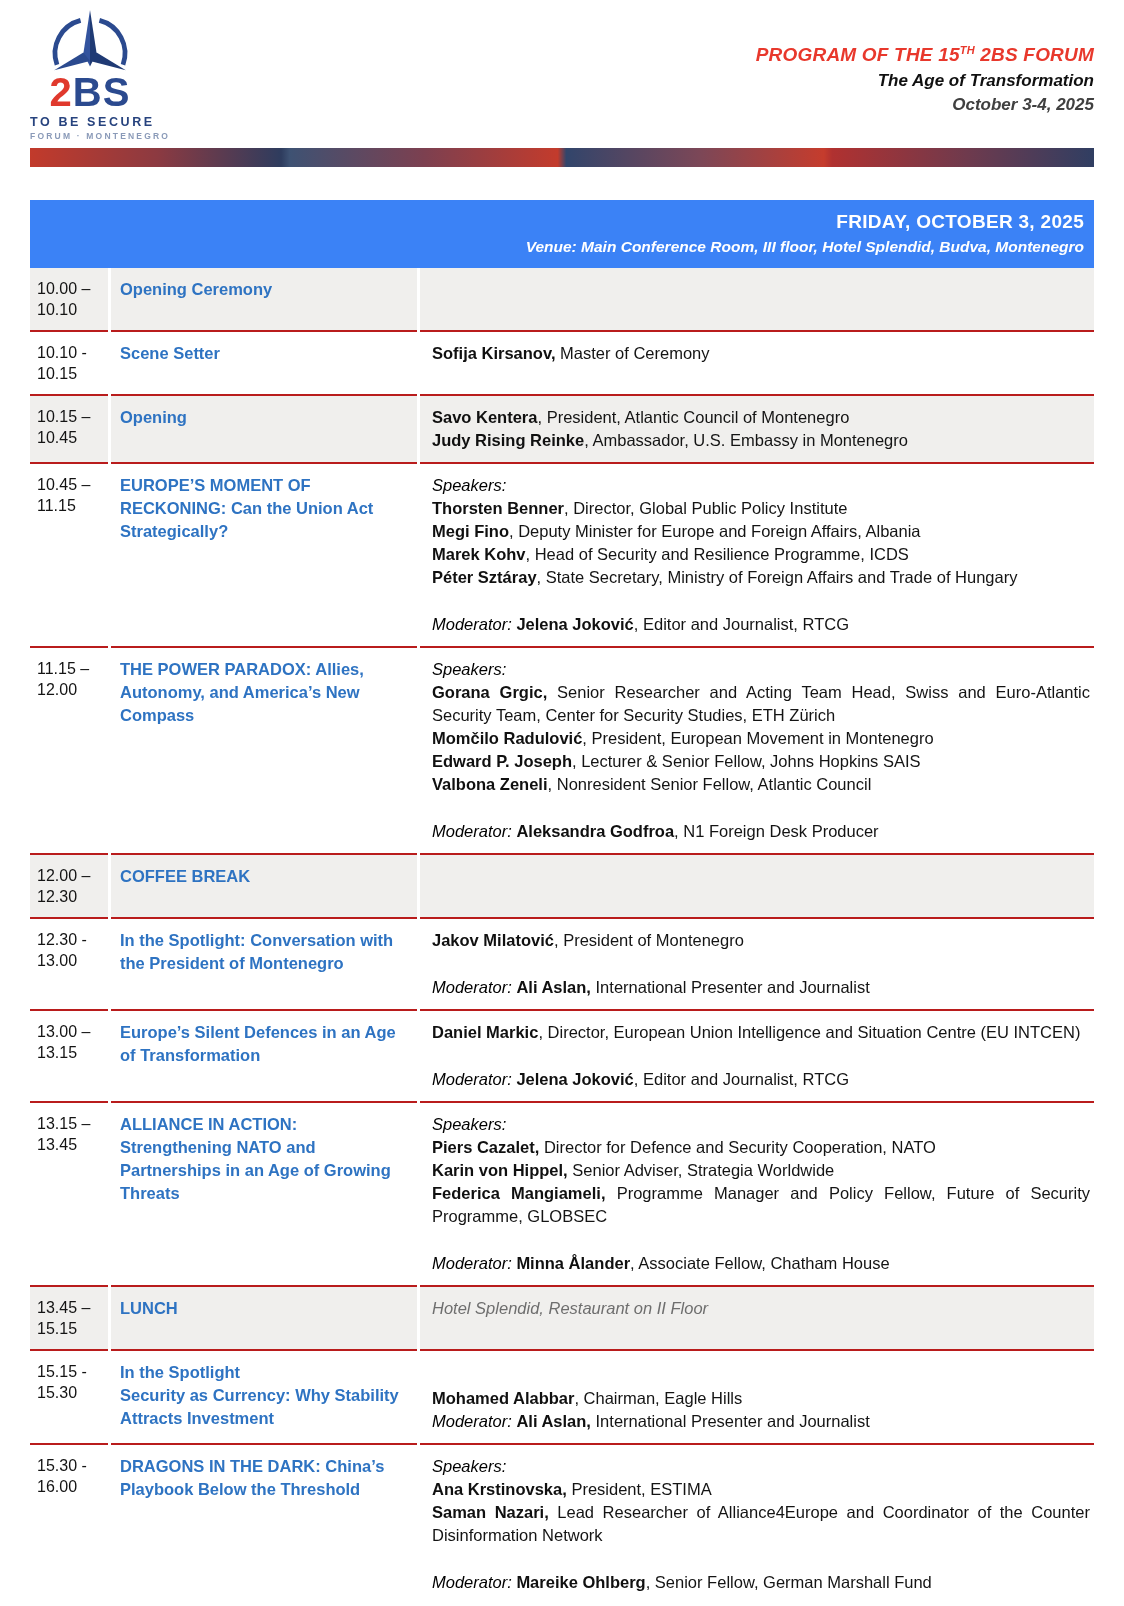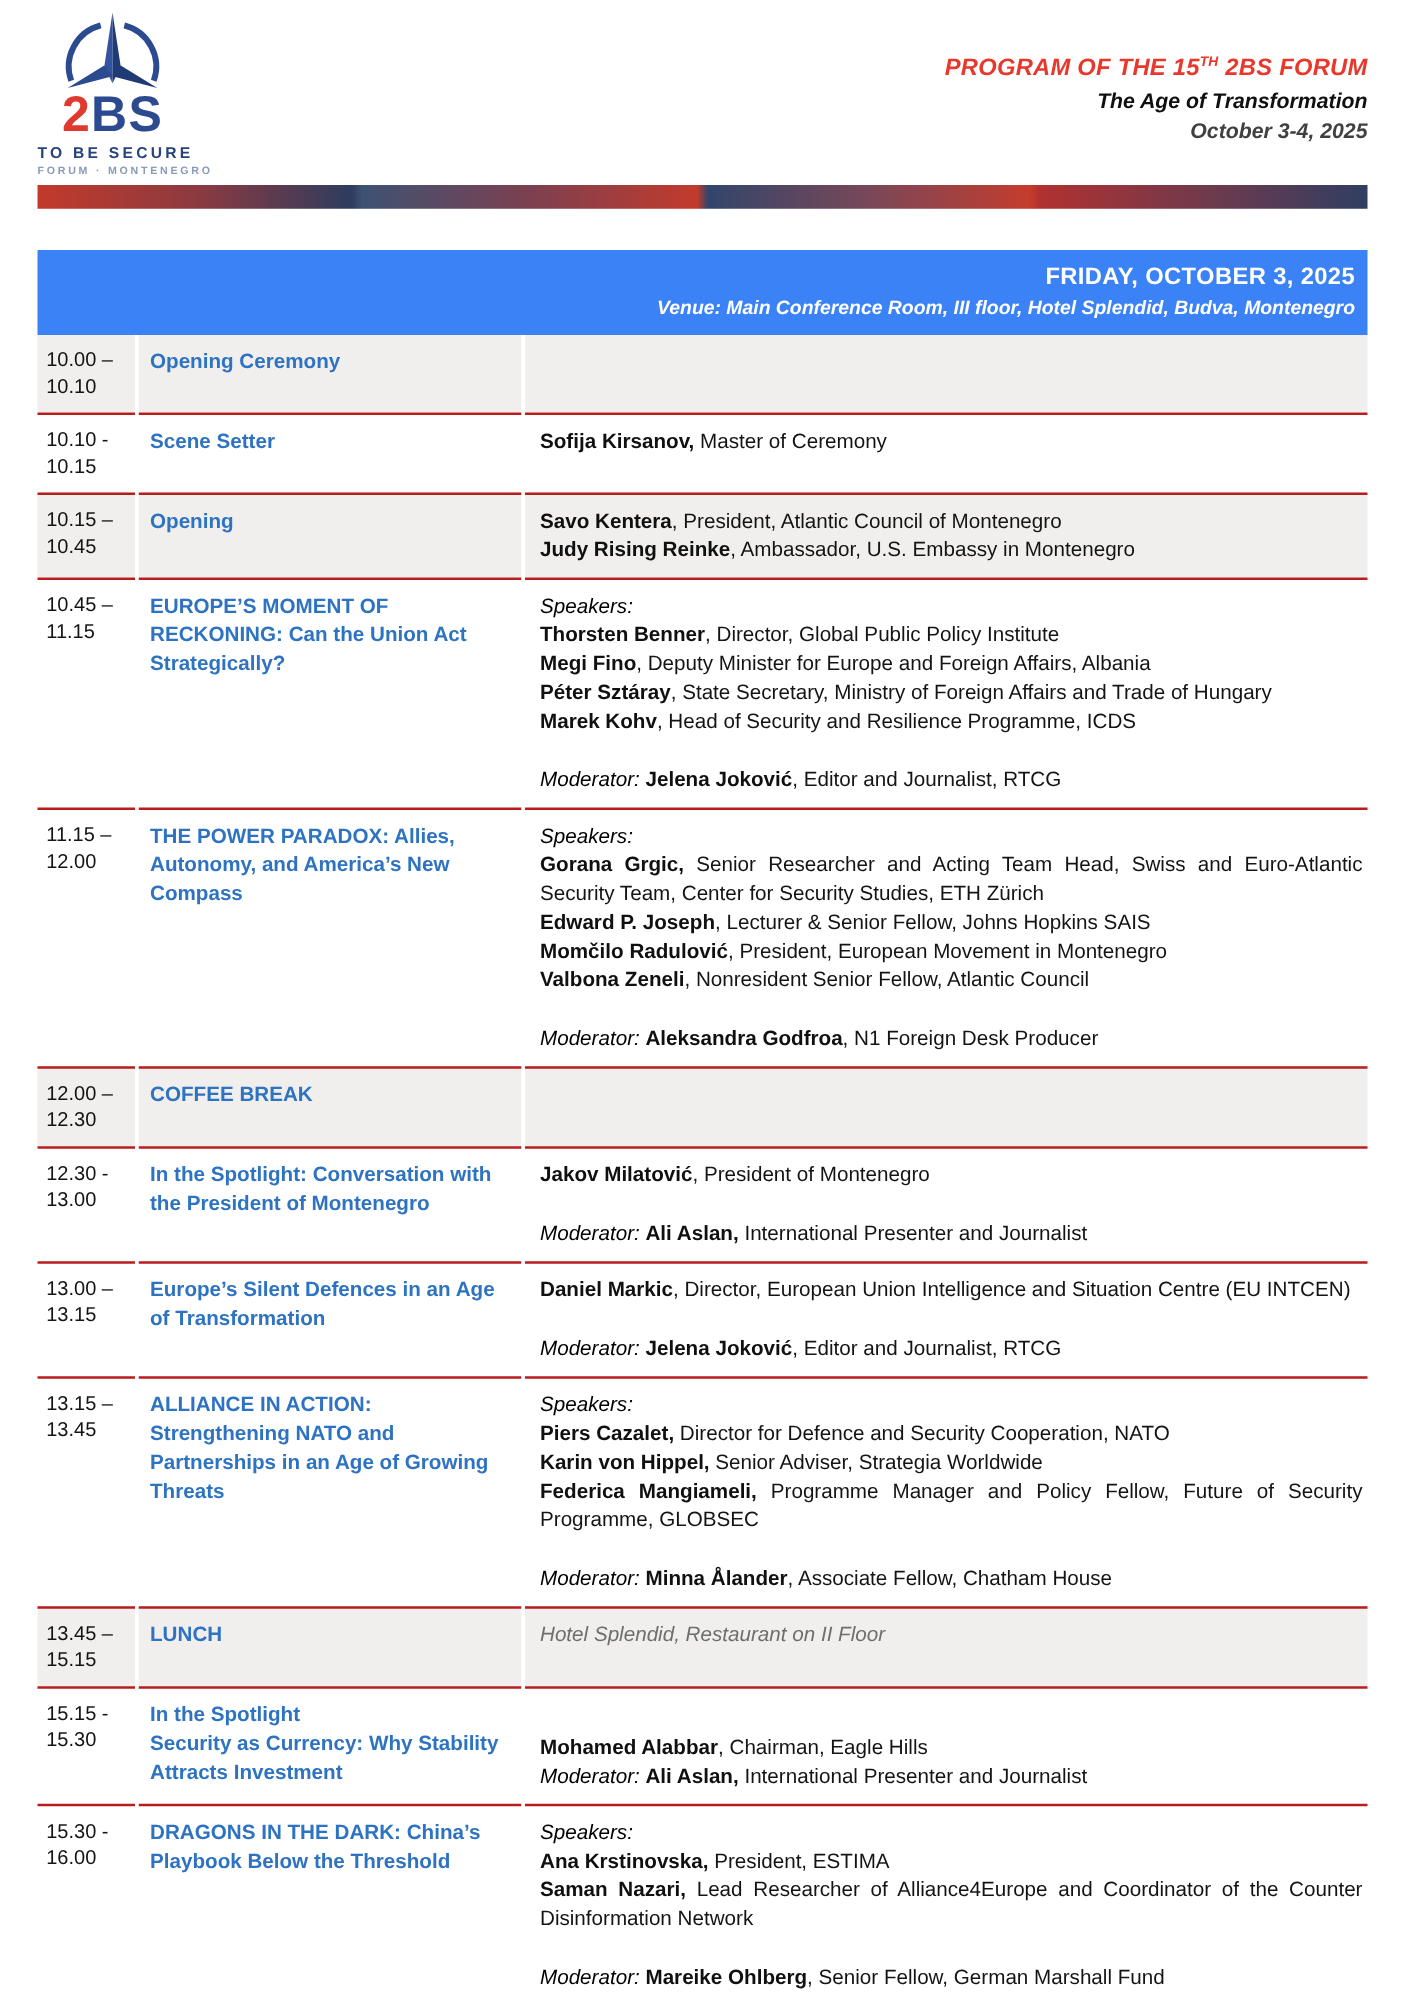--- a/index.html
+++ b/index.html
@@ -123,35 +123,35 @@
           </div>
         </div>
         <div class="row">
           <div class="cell c-time">10.45 –
 11.15</div>
           <div class="cell c-title">EUROPE’S MOMENT OF RECKONING: Can the Union Act Strategically?</div>
           <div class="cell c-body">
             <p class="lbl no-just">Speakers:</p>
             <p><b>Thorsten Benner</b>, Director, Global Public Policy Institute</p>
             <p><b>Megi Fino</b>, Deputy Minister for Europe and Foreign Affairs, Albania</p>
+            <p><b>Marek Kohv</b>, Head of Security and Resilience Programme, ICDS</p>
             <p><b>Péter Sztáray</b>, State Secretary, Ministry of Foreign Affairs and Trade of Hungary</p>
-            <p><b>Marek Kohv</b>, Head of Security and Resilience Programme, ICDS</p>
             <div class="gap"></div>
             <p><span class="lbl">Moderator: </span><b>Jelena Joković</b>, Editor and Journalist, RTCG</p>
           </div>
         </div>
         <div class="row">
           <div class="cell c-time">11.15 –
 12.00</div>
           <div class="cell c-title">THE POWER PARADOX: Allies, Autonomy, and America’s New Compass</div>
           <div class="cell c-body">
             <p class="lbl no-just">Speakers:</p>
             <p><b>Gorana Grgic,</b> Senior Researcher and Acting Team Head, Swiss and Euro-Atlantic Security Team, Center for Security Studies, ETH Zürich</p>
+            <p><b>Momčilo Radulović</b>, President, European Movement in Montenegro</p>
             <p><b>Edward P. Joseph</b>, Lecturer &amp; Senior Fellow, Johns Hopkins SAIS</p>
-            <p><b>Momčilo Radulović</b>, President, European Movement in Montenegro</p>
             <p><b>Valbona Zeneli</b>, Nonresident Senior Fellow, Atlantic Council</p>
             <div class="gap"></div>
             <p><span class="lbl">Moderator: </span><b>Aleksandra Godfroa</b>, N1 Foreign Desk Producer</p>
           </div>
         </div>
         <div class="row shaded">
           <div class="cell c-time">12.00 –
 12.30</div>
           <div class="cell c-title">COFFEE BREAK</div>
           <div class="cell c-body"></div>

